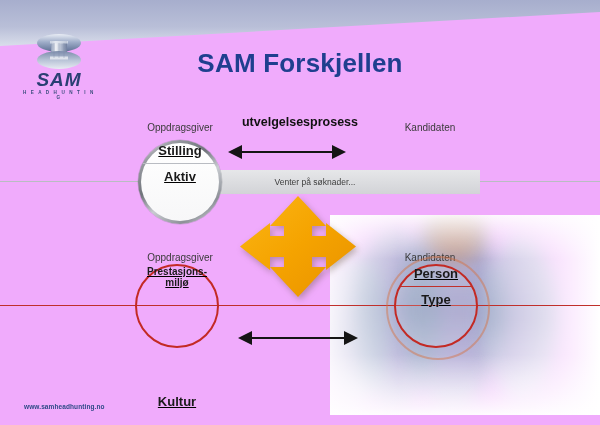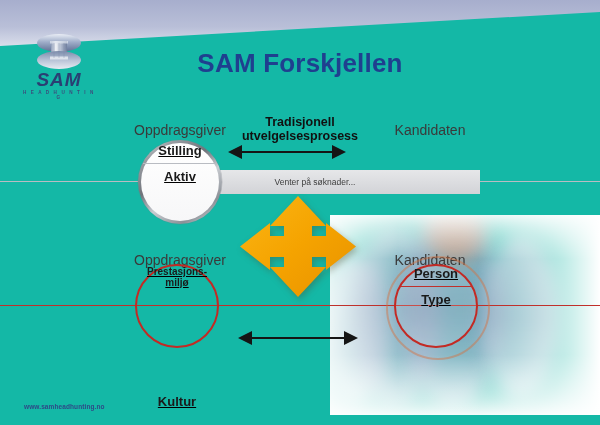--- a/index.html
+++ b/index.html
@@ -1,20 +1,20 @@
 <!DOCTYPE html>
 <html><head>
 <meta charset="utf-8">
 <style>
   html,body{margin:0;padding:0;background:#fff;}
   body{width:600px;height:425px;overflow:hidden;
        font-family:"Liberation Sans","DejaVu Sans",sans-serif;}
 
   #slide{position:relative;width:600px;height:425px;overflow:hidden;
-         background:#14b8a6;}
+         background:#f0abfc;}
 
   
   .photo{position:absolute;left:330px;top:215px;width:270px;height:200px;
          overflow:hidden;pointer-events:none;}
   .photo i{position:absolute;display:block;border-radius:50%;
            filter:blur(9px);opacity:.75;}
   .pb1{left:20px;top:10px;width:90px;height:185px;
        background:linear-gradient(180deg,#b9c6d8 0%,#93a6c2 45%,#cdd8e6 100%);}
   .pb2{left:70px;top:-5px;width:105px;height:200px;
        background:linear-gradient(180deg,#a9b8cf 0%,#7e93b4 50%,#d3dcea 100%);}
@@ -82,21 +82,21 @@
   .circ.small .w1{font-size:10px;line-height:11px;}
   .divider{width:74px;height:1px;}
   .circ-gray .divider{background:#b9bcc2;}
   .circ-red .divider{background:#c0302b;}
 
   
   .glow{position:absolute;width:100px;height:100px;border-radius:50%;
         border:2px solid rgba(214,110,60,.45);}
 
   
-  .cap{position:absolute;font-size:14px;color:#3a3a3a;text-align:center;
+  .cap{position:absolute;font-size:10px;color:#3a3a3a;text-align:center;
        width:110px;}
 
   
   .proc{position:absolute;width:260px;text-align:center;font-weight:bold;
         font-size:12.5px;color:#111;line-height:14px;}
 
   
   .darrow{position:absolute;height:14px;}
   .darrow .shaft{position:absolute;left:12px;top:6px;height:2px;
                  background:#151515;}
@@ -173,21 +173,20 @@
 
   <div class="title">SAM Forskjellen</div>
 
   <div class="hline-gray"></div>
   <div class="hline-red"></div>
 
   <div class="cap" style="left:125px;top:122px;">Oppdragsgiver</div>
   <div class="cap" style="left:375px;top:122px;">Kandidaten</div>
 
   <div class="proc" style="left:170px;top:115px;">
-    <div>Tradisjonell</div>
     <div>utvelgelsesprosess</div>
   </div>
 
   <div class="darrow" style="left:228px;top:145px;width:118px;">
     <div class="hd hl"></div>
       <div class="shaft" style="width:94px;"></div>
       <div class="hd hr"></div>
   </div>
 
   <div class="band band-gray">

